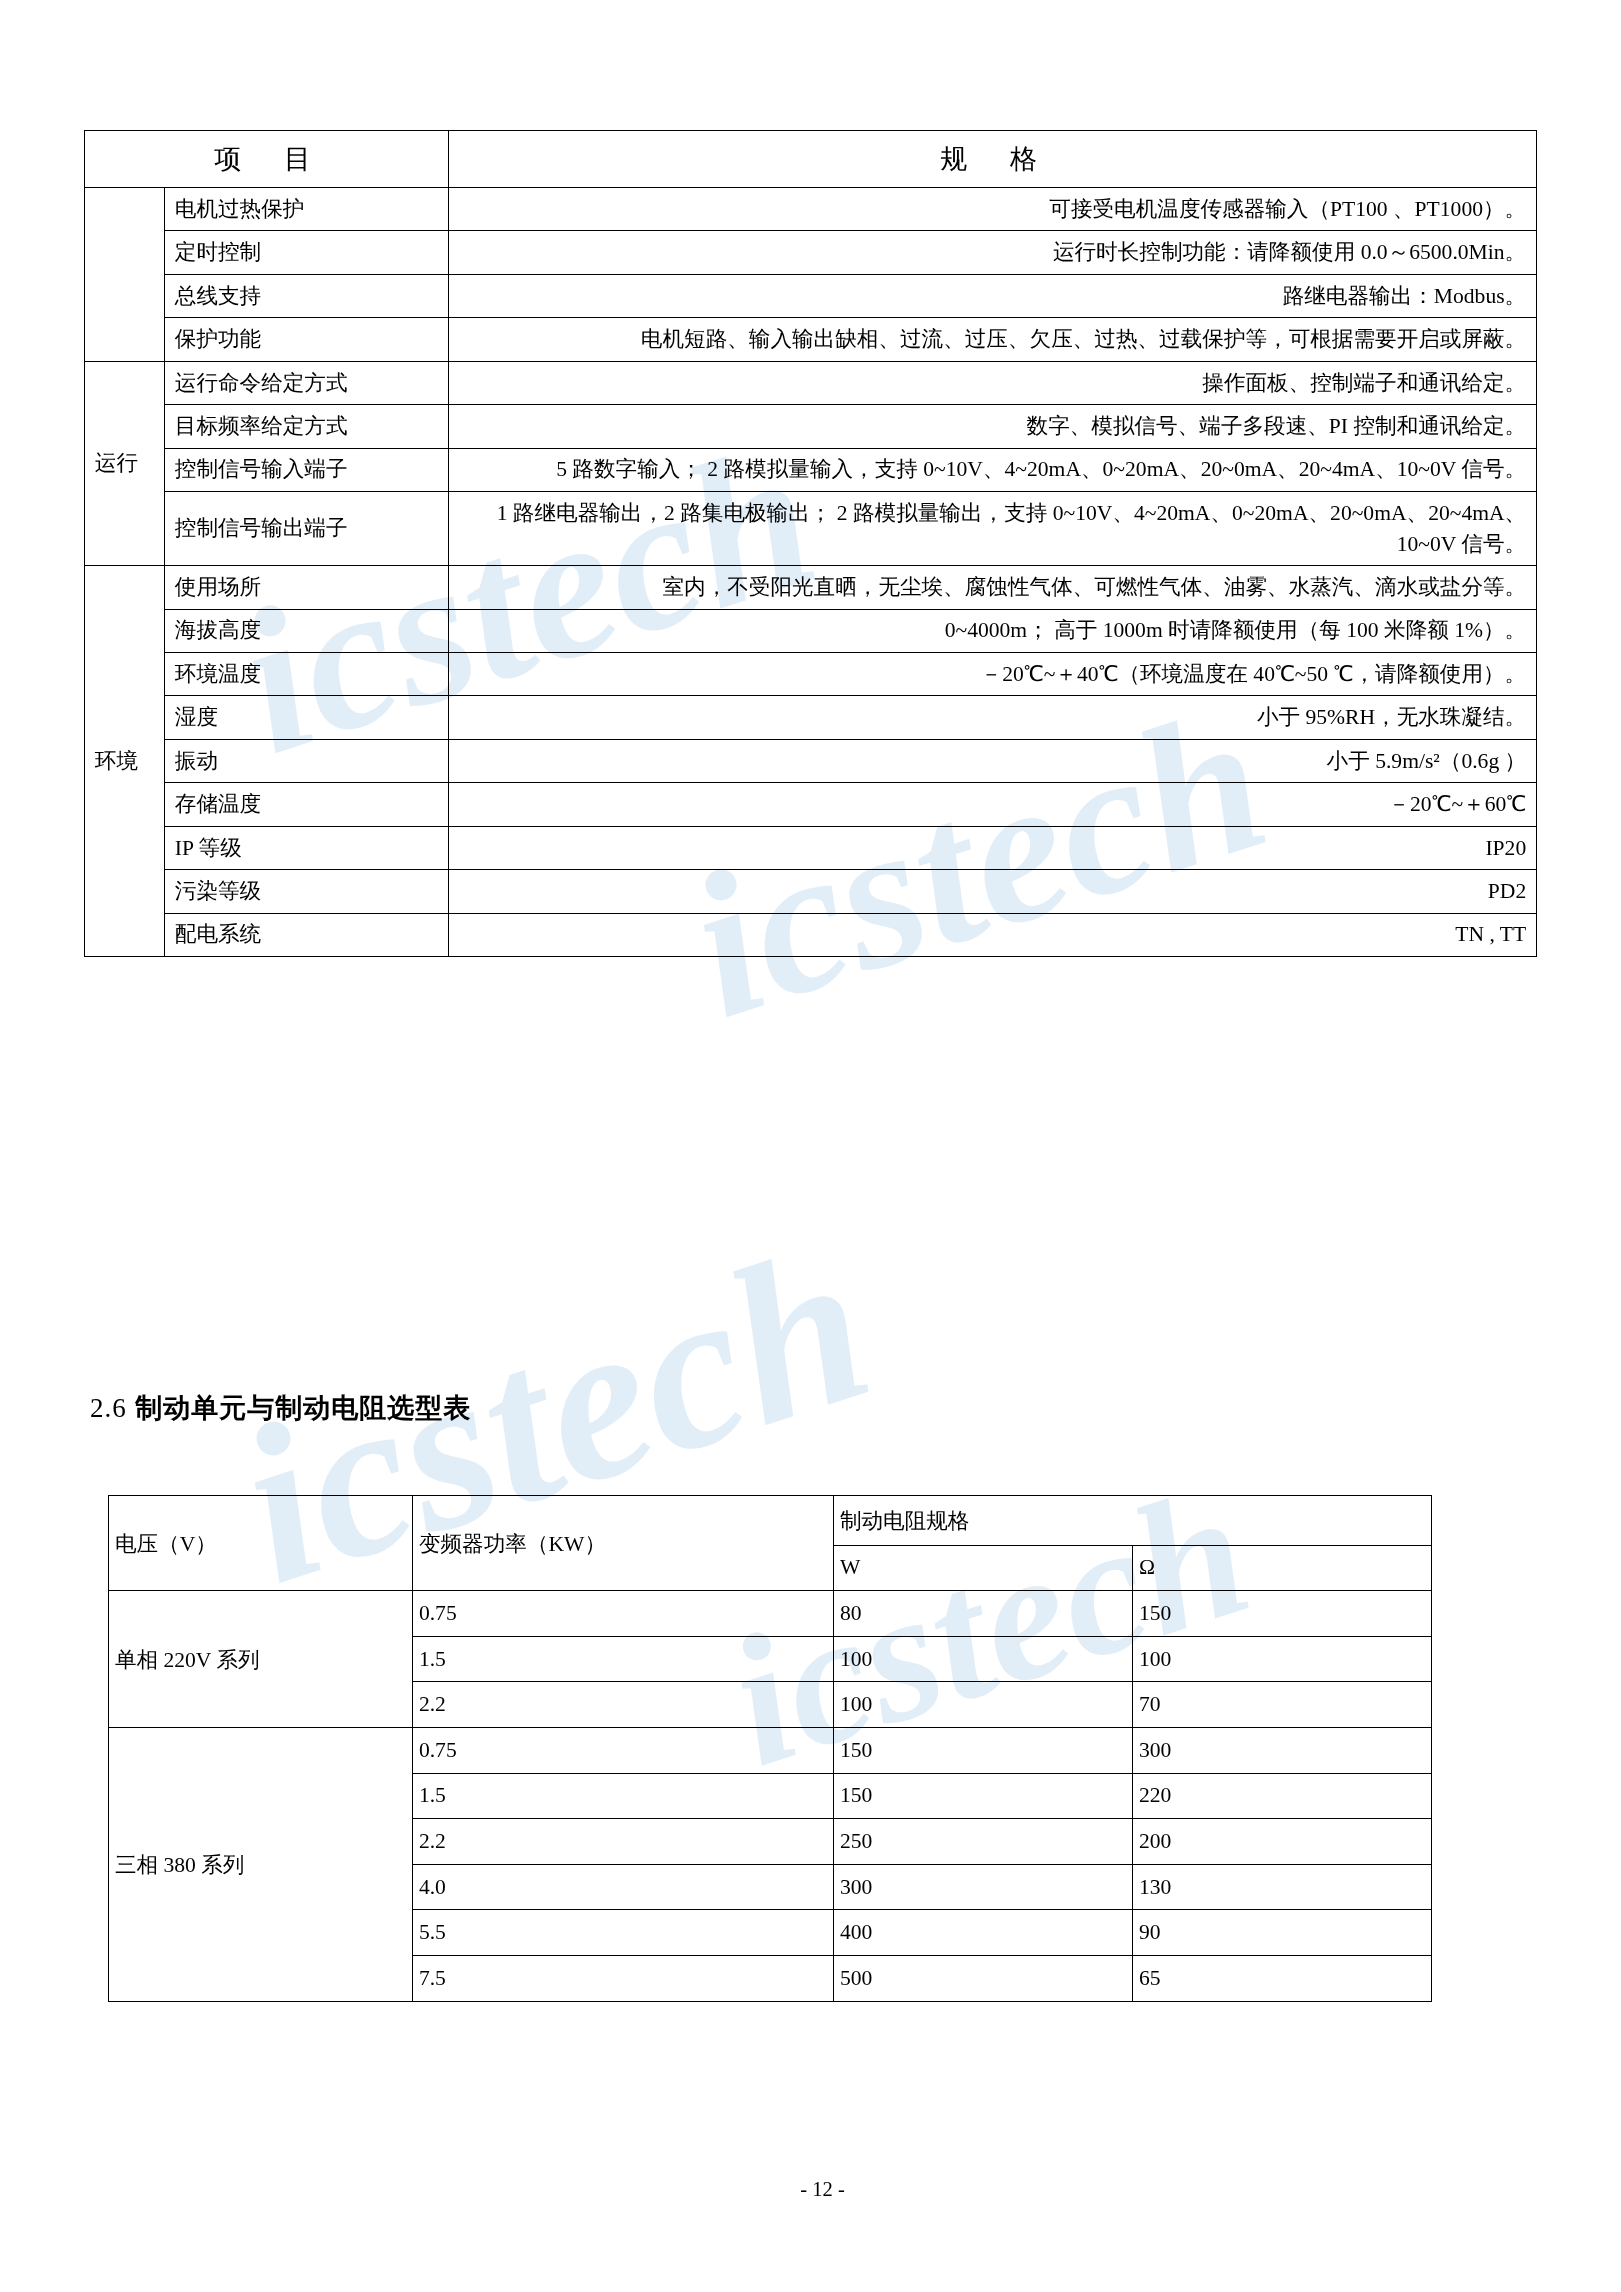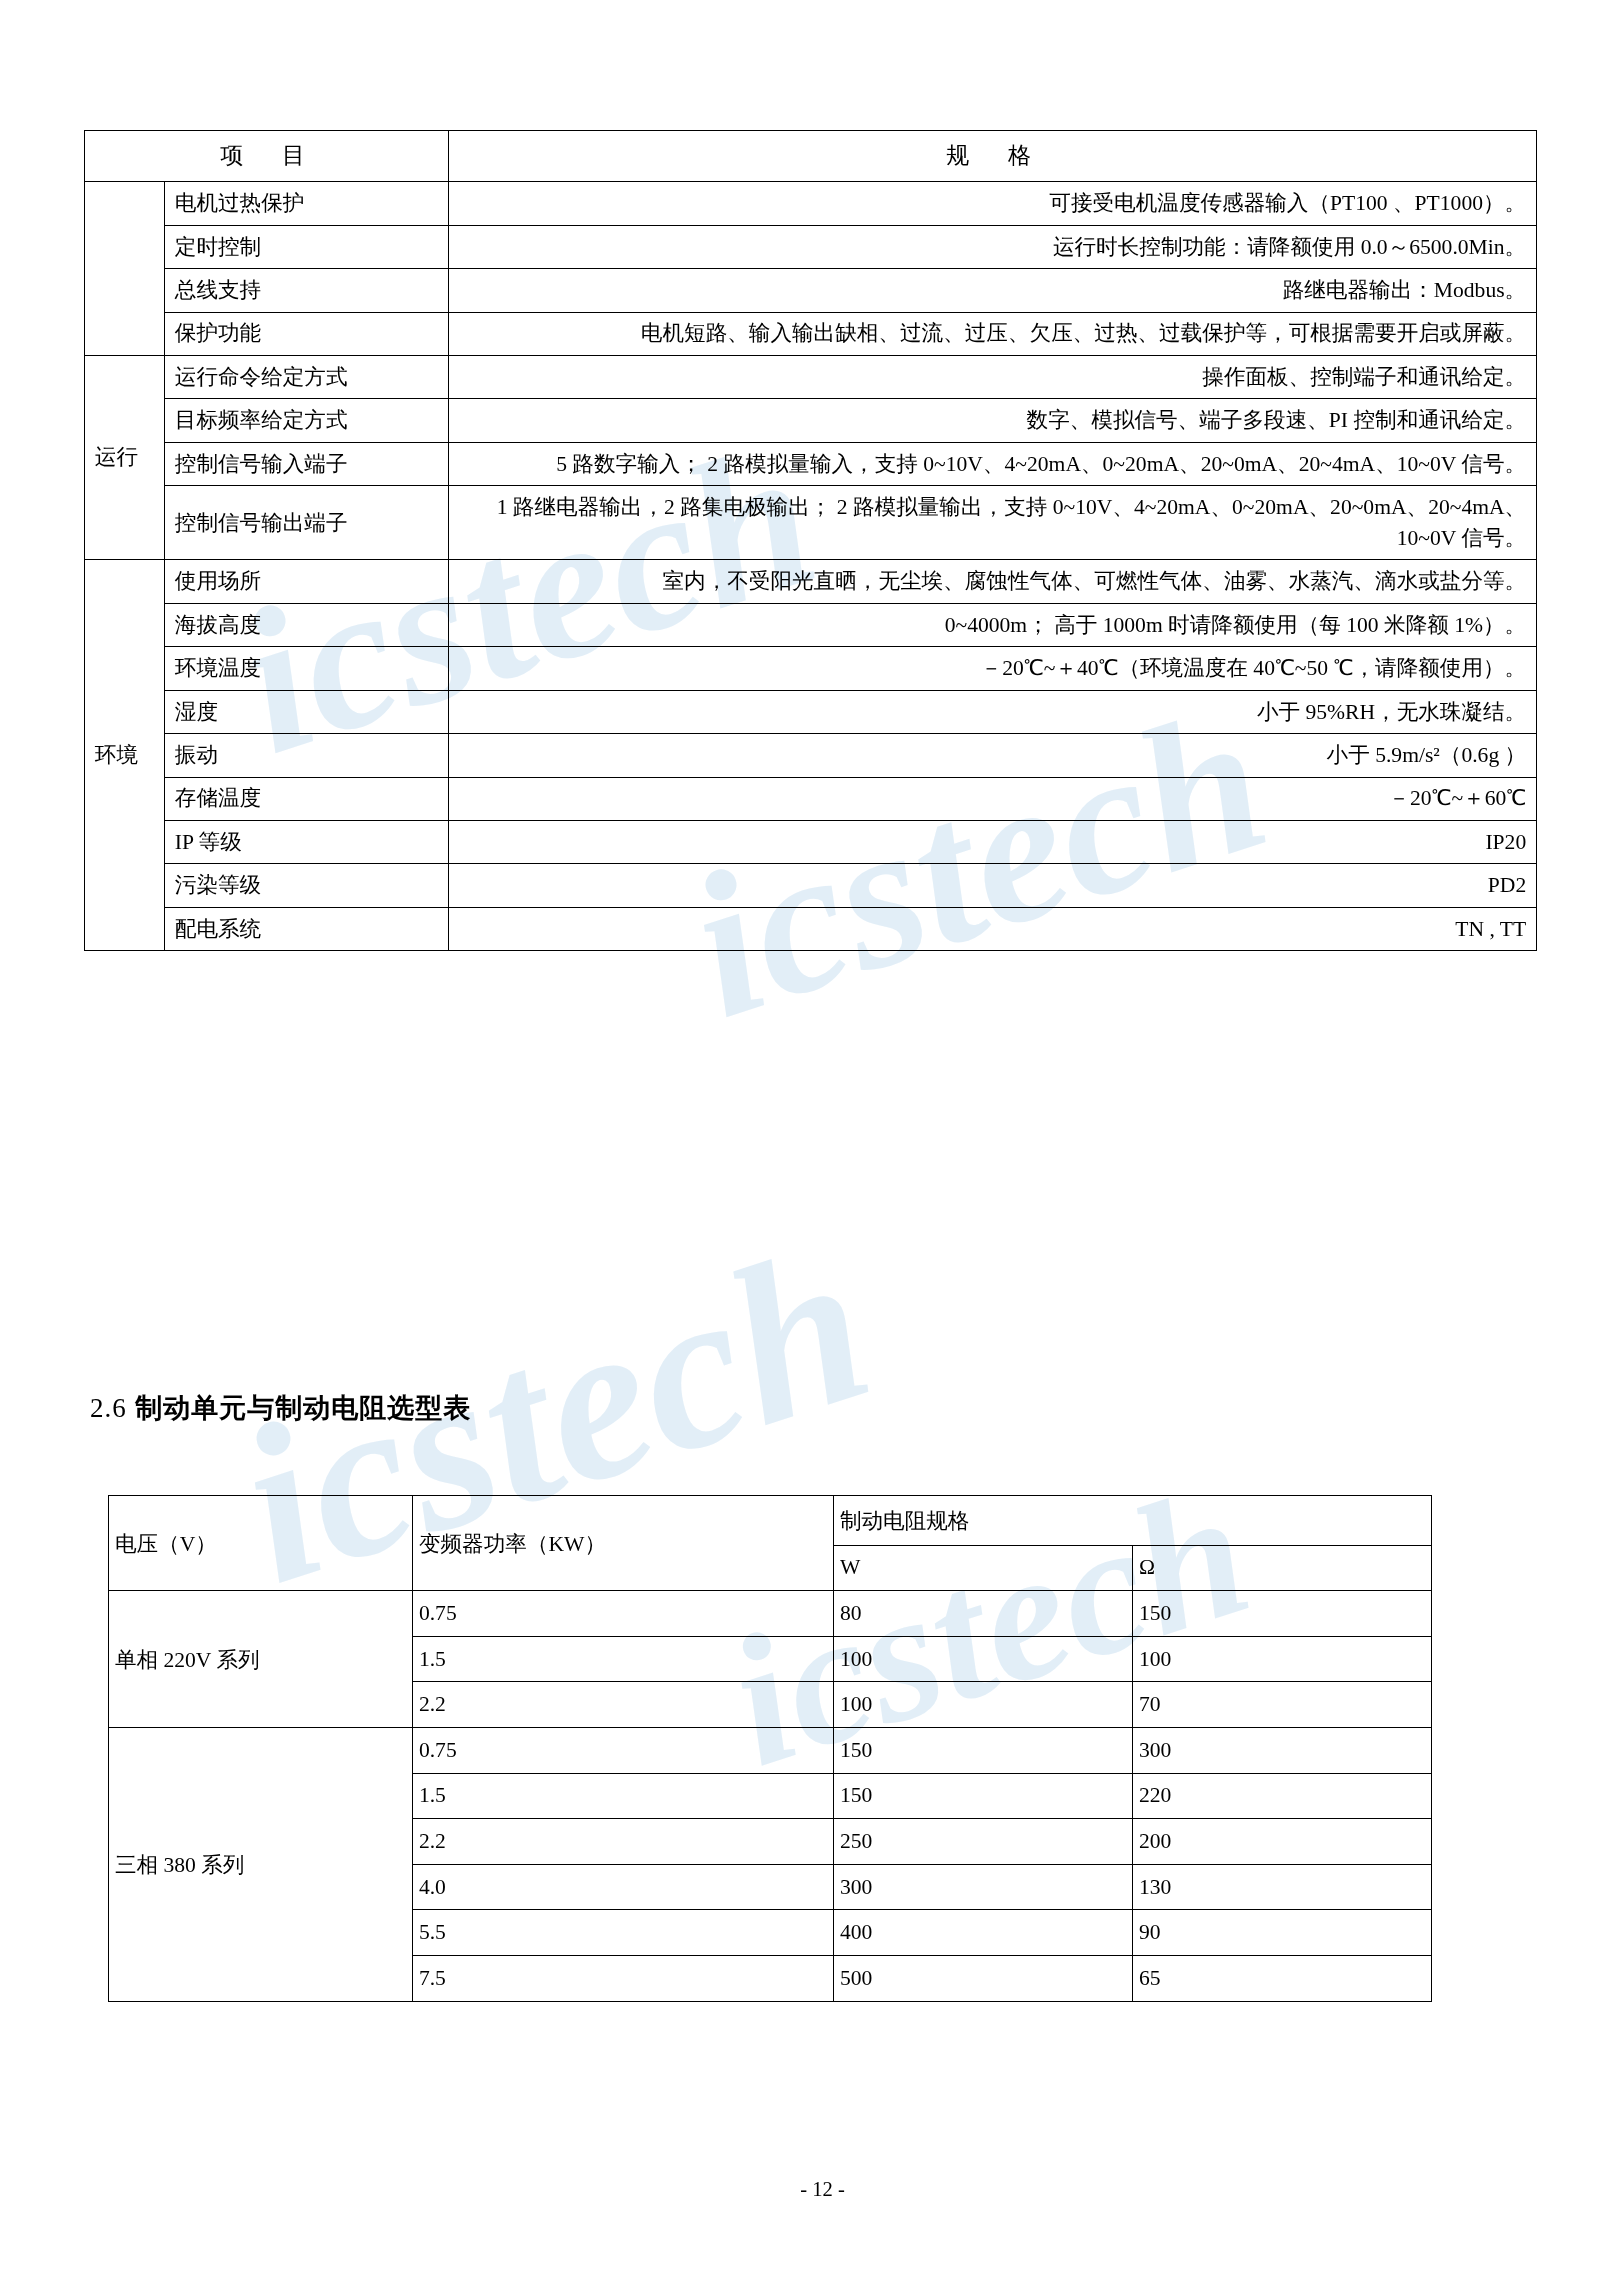--- a/index.html
+++ b/index.html
@@ -82,21 +82,21 @@
     border: 1px solid #000;
     font-size: 21.6px;
     font-family: "Liberation Serif", serif;
     padding: 5.9px 9.8px;
     vertical-align: middle;
     line-height: 1.42;
     background: transparent;
   }
   .spec-table .hdr {
     text-align: center;
-    font-size: 23px;
+    font-size: 27px;
     letter-spacing: 7.8px;
     padding: 8.8px 5.9px;
   }
   .col-group { width: 80px;  text-align: center; }
   .col-item  { width: 284px; text-align: center; }
   .col-spec  { text-align: right; padding-left: 13.7px; }
   .cell-center { text-align: left; margin-left: 41px; }
 
   
   .section-heading {

